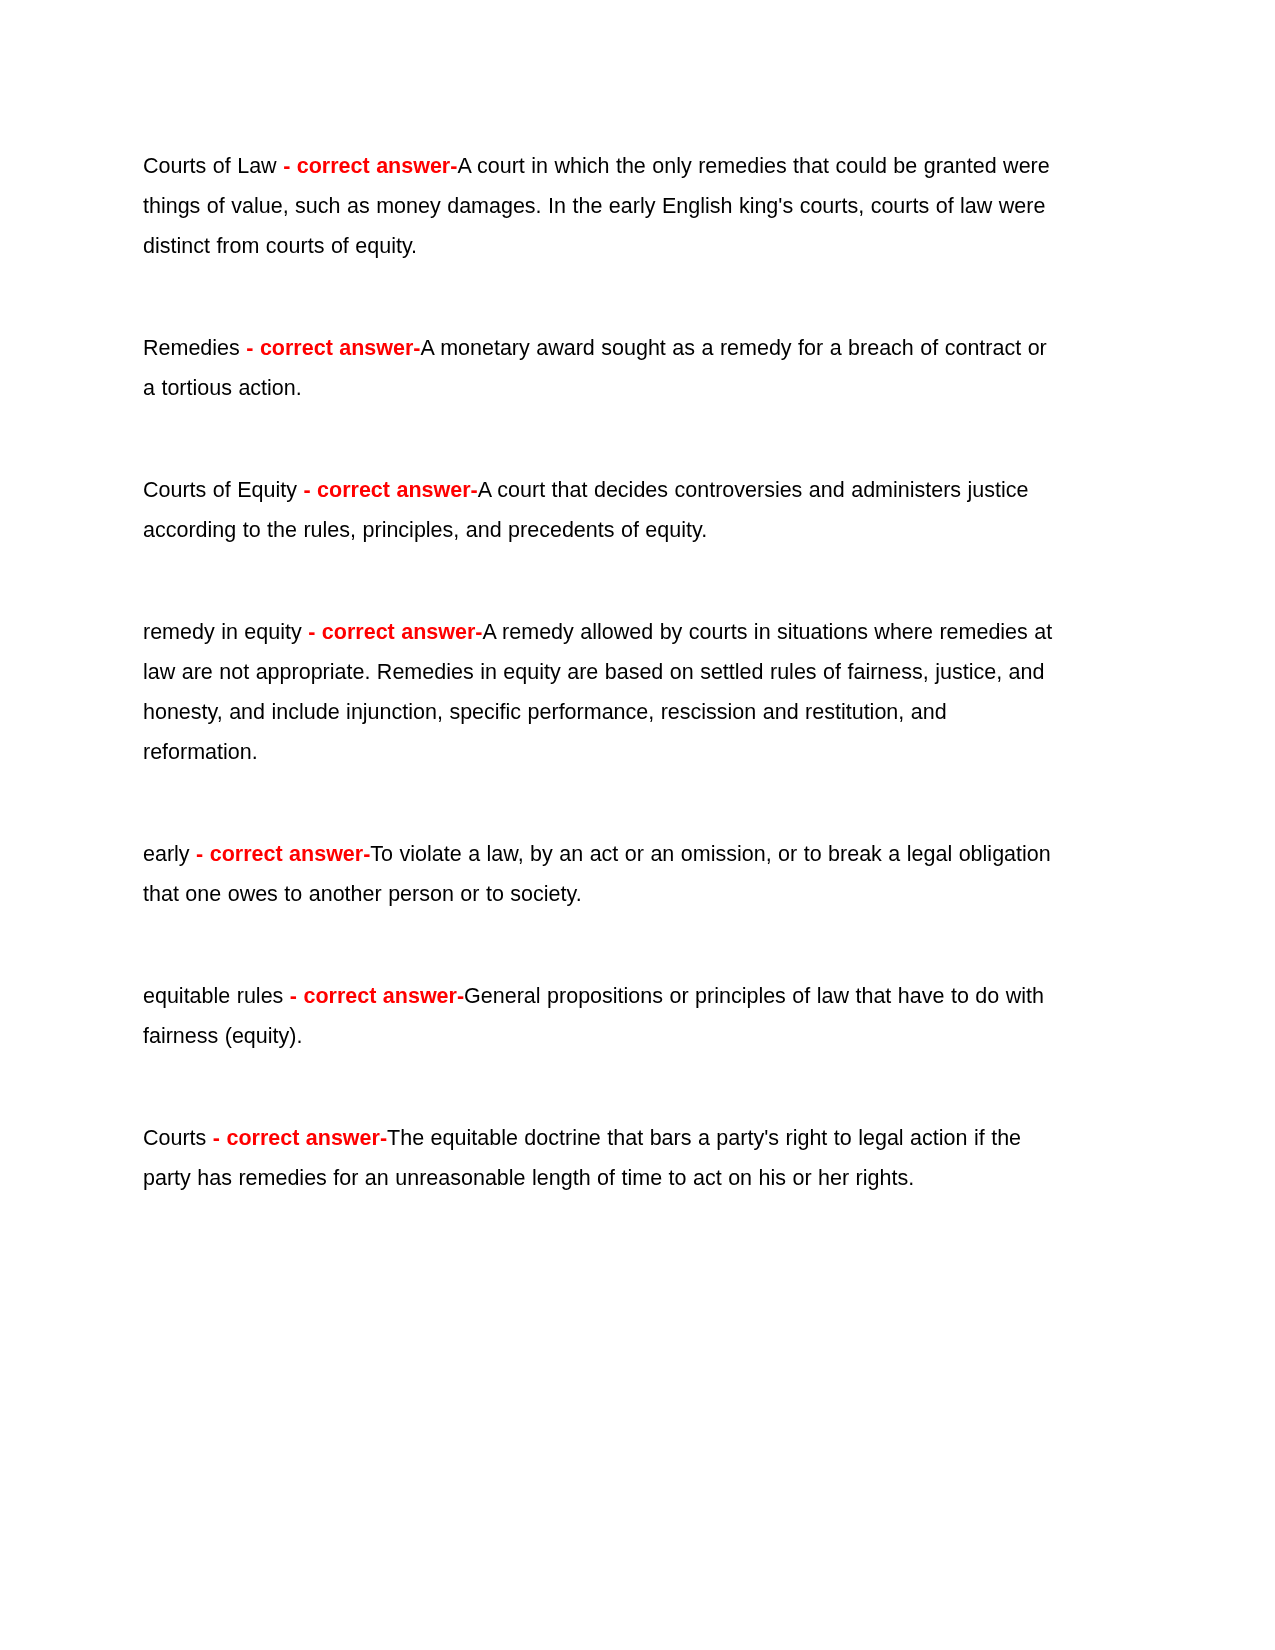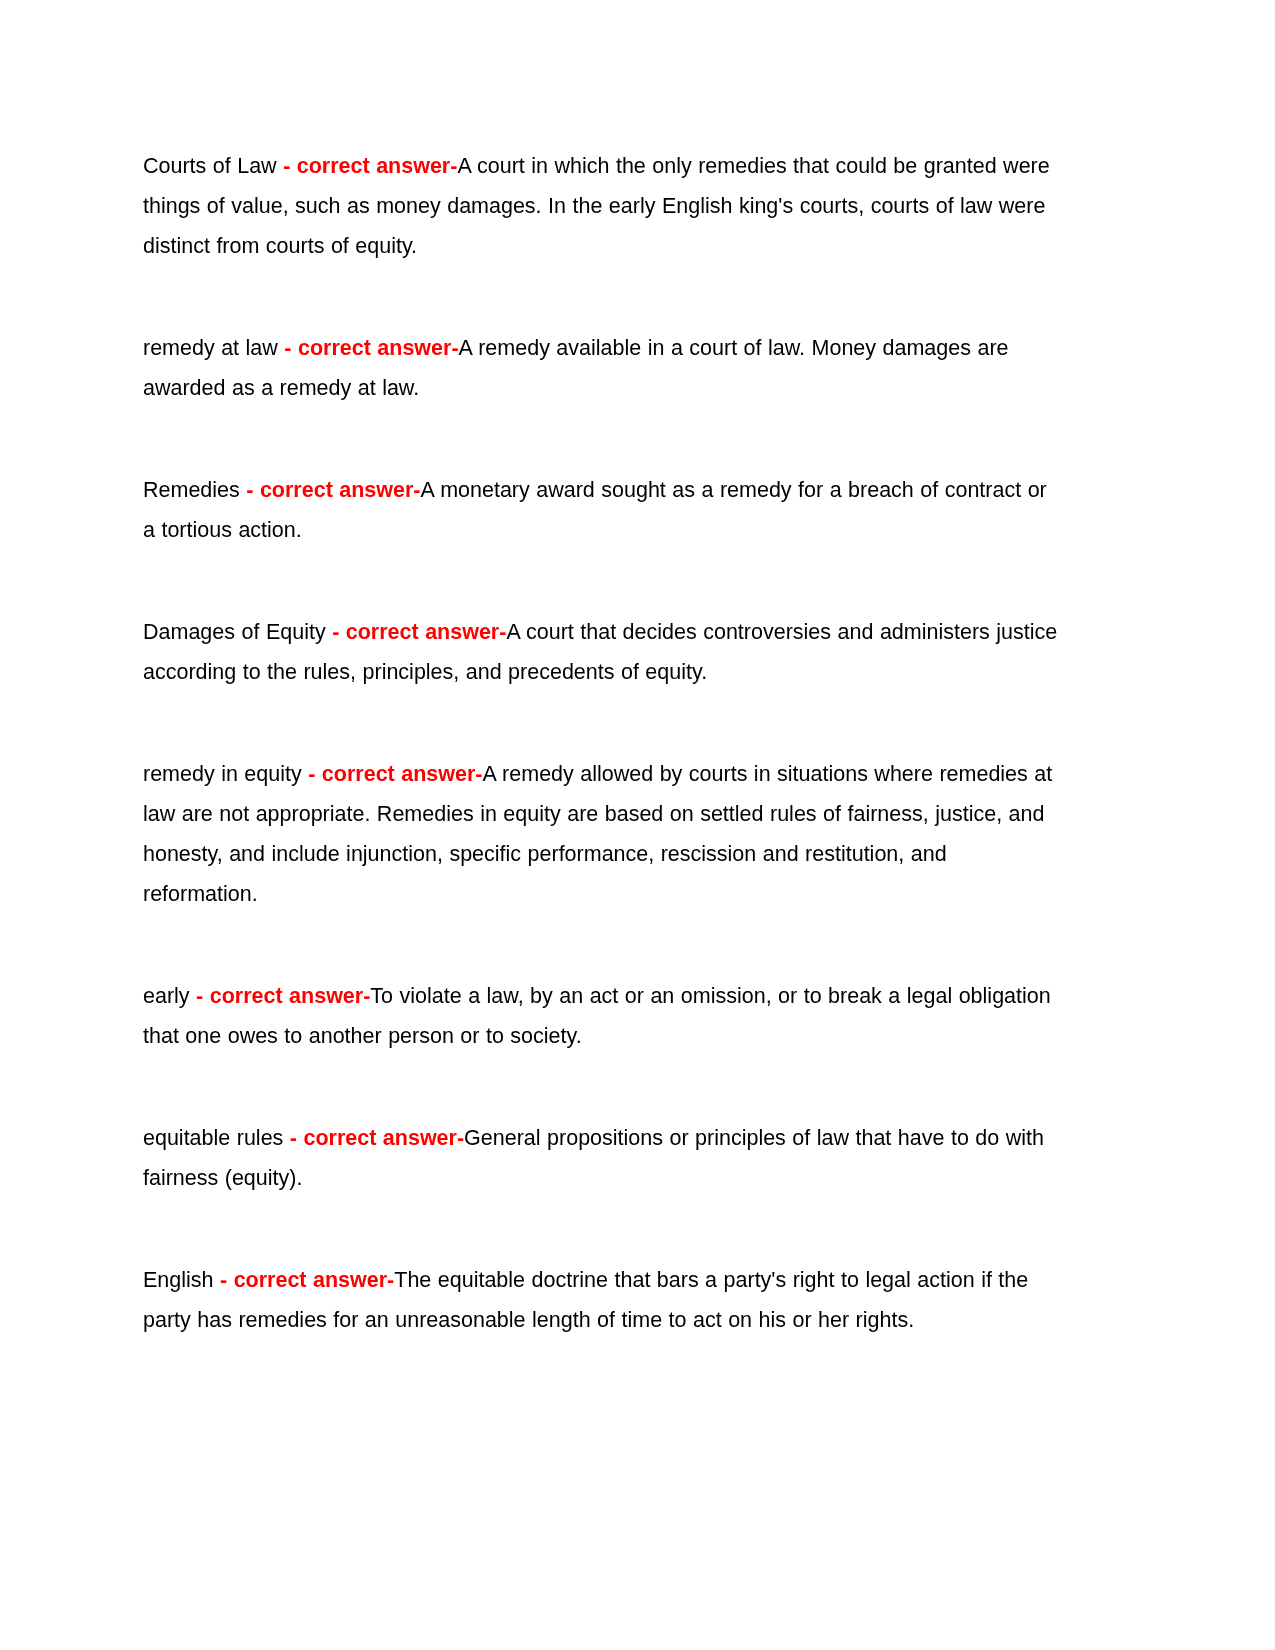--- a/index.html
+++ b/index.html
@@ -42,27 +42,26 @@
     font-weight: 700;
   }
 </style>
 </head>
 <body>
 
 <div class="page">
 
   <p class="entry"><span class="term">Courts of Law </span><span class="answer-sep">- correct answer-</span><span class="definition">A court in which the only remedies that could be granted were things of value, such as money damages. In the early English king's courts, courts of law were distinct from courts of equity.</span></p>
 
-  <p class="entry"><span class="term">remedy at law </span><span class="answer-sep">- correct answer-</span><span class="definition">A remedy available in a court of law. Money damages are awarded as a remedy at law.</span></p>
 
   <p class="entry"><span class="term">Remedies </span><span class="answer-sep">- correct answer-</span><span class="definition">A monetary award sought as a remedy for a breach of contract or a tortious action.</span></p>
 
-  <p class="entry"><span class="term">Damages of Equity </span><span class="answer-sep">- correct answer-</span><span class="definition">A court that decides controversies and administers justice according to the rules, principles, and precedents of equity.</span></p>
+  <p class="entry"><span class="term">Courts of Equity </span><span class="answer-sep">- correct answer-</span><span class="definition">A court that decides controversies and administers justice according to the rules, principles, and precedents of equity.</span></p>
 
   <p class="entry"><span class="term">remedy in equity </span><span class="answer-sep">- correct answer-</span><span class="definition">A remedy allowed by courts in situations where remedies at law are not appropriate. Remedies in equity are based on settled rules of fairness, justice, and honesty, and include injunction, specific performance, rescission and restitution, and reformation.</span></p>
 
   <p class="entry"><span class="term">early </span><span class="answer-sep">- correct answer-</span><span class="definition">To violate a law, by an act or an omission, or to break a legal obligation that one owes to another person or to society.</span></p>
 
   <p class="entry"><span class="term">equitable rules </span><span class="answer-sep">- correct answer-</span><span class="definition">General propositions or principles of law that have to do with fairness (equity).</span></p>
 
-  <p class="entry"><span class="term">English </span><span class="answer-sep">- correct answer-</span><span class="definition">The equitable doctrine that bars a party's right to legal action if the party has remedies for an unreasonable length of time to act on his or her rights.</span></p>
+  <p class="entry"><span class="term">Courts </span><span class="answer-sep">- correct answer-</span><span class="definition">The equitable doctrine that bars a party's right to legal action if the party has remedies for an unreasonable length of time to act on his or her rights.</span></p>
 
 </div>
 
 </body></html>

